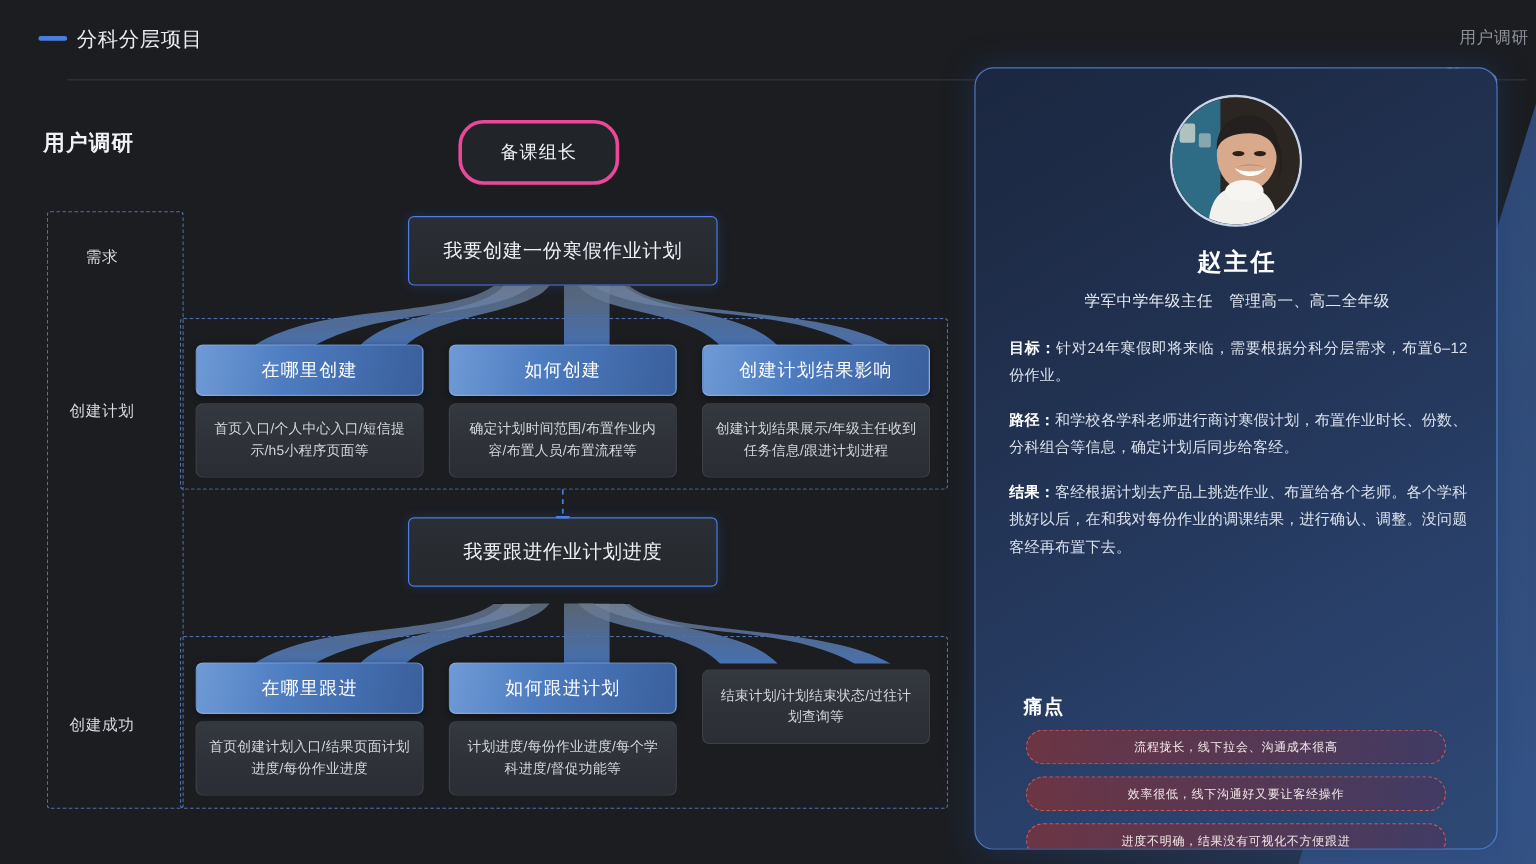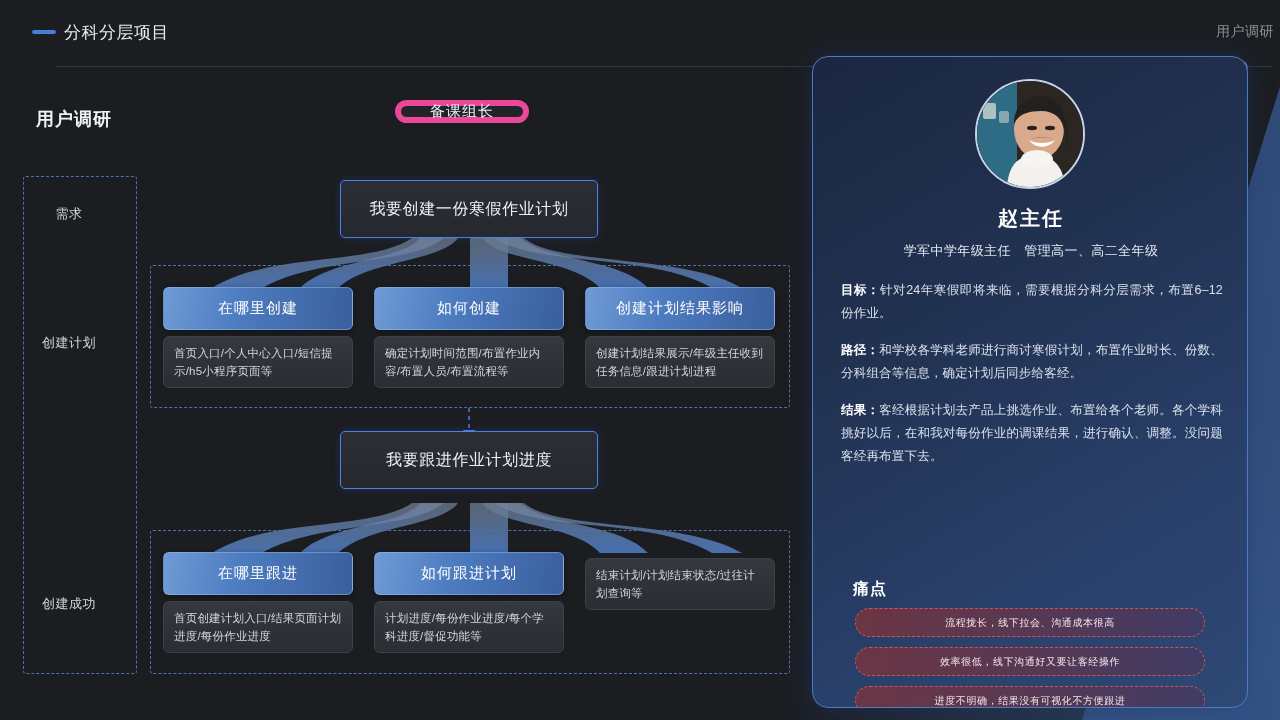--- a/index.html
+++ b/index.html
@@ -46,41 +46,41 @@
     position: absolute; left: 32px; top: 66px; width: 1216px; height: 1px;
     background: #33363c;
   }
 
   
   .sec-title {
     position: absolute; left: 36px; top: 107px;
     font-size: 18px; color: #f0f2f6; font-weight: bold; letter-spacing: 1px;
   }
   .role-chip {
-    position: absolute; left: 395px; top: 100px;
-    width: 134px; height: 23px; border-radius: 21px;
-    border: 6px solid #ec4899; background: #212429;
+    position: absolute; left: 382px; top: 100px;
+    width: 134px; height: 54px; border-radius: 21px;
+    border: 3px solid #ec4899; background: #212429;
     display: flex; align-items: center; justify-content: center;
     font-size: 15px; color: #eef0f4; letter-spacing: 1px;
   }
 
   
   .define-wm {
     position: absolute; right: 30px; top: 52px;
     font-size: 27px; color: #7d8characters;
     color: #787f8c; letter-spacing: 1px;
   }
   .define-rule {
     position: absolute; right: 148px; top: 70px; width: 62px; height: 1px;
     background: #5d6470;
   }
 
   
   .stage-col {
-    position: absolute; left: 23px; top: 176px; width: 114px; height: 498px;
+    position: absolute; left: 39px; top: 176px; width: 114px; height: 498px;
     border: 1px dashed #4f72ad; border-radius: 3px;
   }
   .stage-label {
     position: absolute; left: 0; width: 90px; text-align: center;
     font-size: 13px; color: #d6dae1; letter-spacing: .5px;
   }
 
   
   .node {
     position: absolute; border: 1px solid #4a80e8; border-radius: 5px;
@@ -103,25 +103,25 @@
   .card { position: absolute; width: 190px; }
   .card-head {
     height: 43px; border-radius: 6px;
     background: linear-gradient(100deg, #6f9ad6 0%, #4d7cc0 40%, #3a5f9c 100%);
     border: 1px solid rgba(160,195,240,.45);
     display: flex; align-items: center; justify-content: center;
     font-size: 15px; color: #ffffff; letter-spacing: 1px;
     box-shadow: 0 2px 6px rgba(0,0,0,.35);
   }
   .card-body {
-    margin-top: 6px; height: 52px; border-radius: 6px;
+    margin-top: 6px; height: 62px; border-radius: 6px;
     background: linear-gradient(180deg, #34383f 0%, #2a2d33 100%);
     border: 1px solid #3c4047;
     display: flex; align-items: center; justify-content: center;
-    padding: 0 10px; 
+    padding: 0 10px; text-align: center;
     font-size: 11.5px; line-height: 18px; color: #d2d6dd; letter-spacing: .2px;
   }
 
   
   .conn { position: absolute; left: 0; top: 0; width: 1280px; height: 720px; pointer-events: none; }
 
   
   .persona {
     position: absolute; left: 812px; top: 56px; width: 436px; height: 652px;
     border-radius: 16px;

